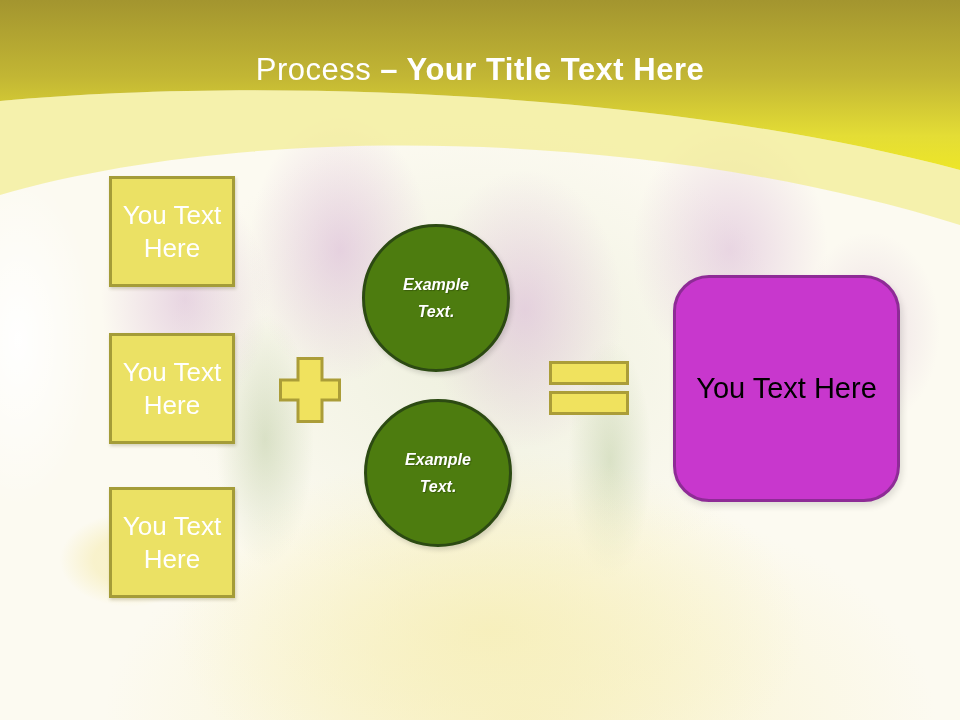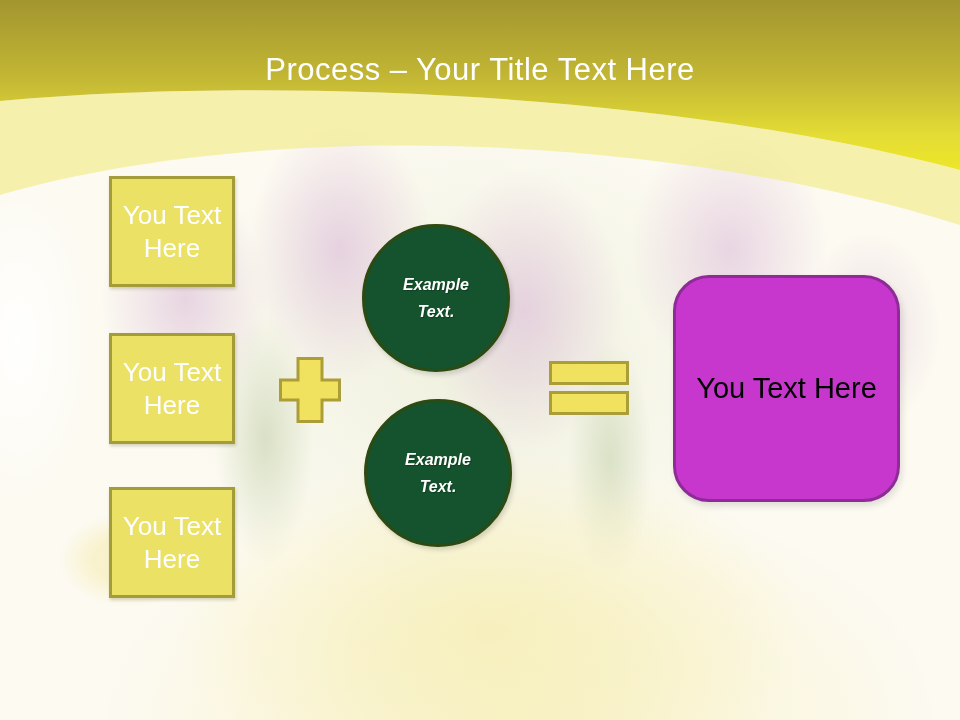--- a/index.html
+++ b/index.html
@@ -24,37 +24,37 @@
       radial-gradient(ellipse 70px 180px at 265px 440px, rgba(170,190,140,.4) 0%, rgba(170,190,140,0) 70%),
       radial-gradient(ellipse 60px 170px at 610px 460px, rgba(175,195,145,.4) 0%, rgba(175,195,145,0) 70%),
       radial-gradient(ellipse 420px 320px at 480px 360px, rgba(222,228,200,.45) 0%, rgba(222,228,200,0) 75%);
   }
   .header-svg{position:absolute;top:0;left:0;}
   .title{
     position:absolute;top:52px;left:0;right:0;text-align:center;
     color:#ffffff;font-size:31px;letter-spacing:0.5px;cursor:default;
   }
   .t-bold{font-weight:normal;}
-  .t-rest{font-weight:normal;margin-left:9px;}
+  .t-rest{font-weight:bold;margin-left:9px;}
   .ybox{
     position:absolute;left:109px;width:120px;height:105px;
     background:#ebe164;border:3px solid #a49c38;
     display:flex;align-items:center;justify-content:center;text-align:center;
     color:#ffffff;font-size:26px;line-height:1.25;
     box-shadow:1px 2px 3px rgba(100,90,30,.25);
   }
   .ybox-1{top:176px;}
   .ybox-2{top:333px;}
   .ybox-3{top:487px;}
   .op-svg{position:absolute;}
   .plus-pos{left:279px;top:357px;}
   .eq-pos{left:549px;top:361px;}
   .circle{
     position:absolute;width:142px;height:142px;border-radius:50%;
-    background:#14532d;border:3px solid #2c4a12;
+    background:#4d7c0f;border:3px solid #2c4a12;
     display:flex;align-items:center;justify-content:center;text-align:center;
     color:#ffffff;font-weight:bold;font-style:italic;font-size:16px;line-height:1.7;
     box-shadow:2px 3px 5px rgba(0,0,0,.15);
   }
   .circle span{max-width:95px;text-shadow:1px 1px 1px rgba(0,0,0,.25);}
   .circle-1{left:362px;top:224px;}
   .circle-2{left:364px;top:399px;}
   .result{
     position:absolute;left:673px;top:275px;width:221px;height:221px;
     background:#c837cd;border:3px solid #8e2b96;border-radius:36px;

